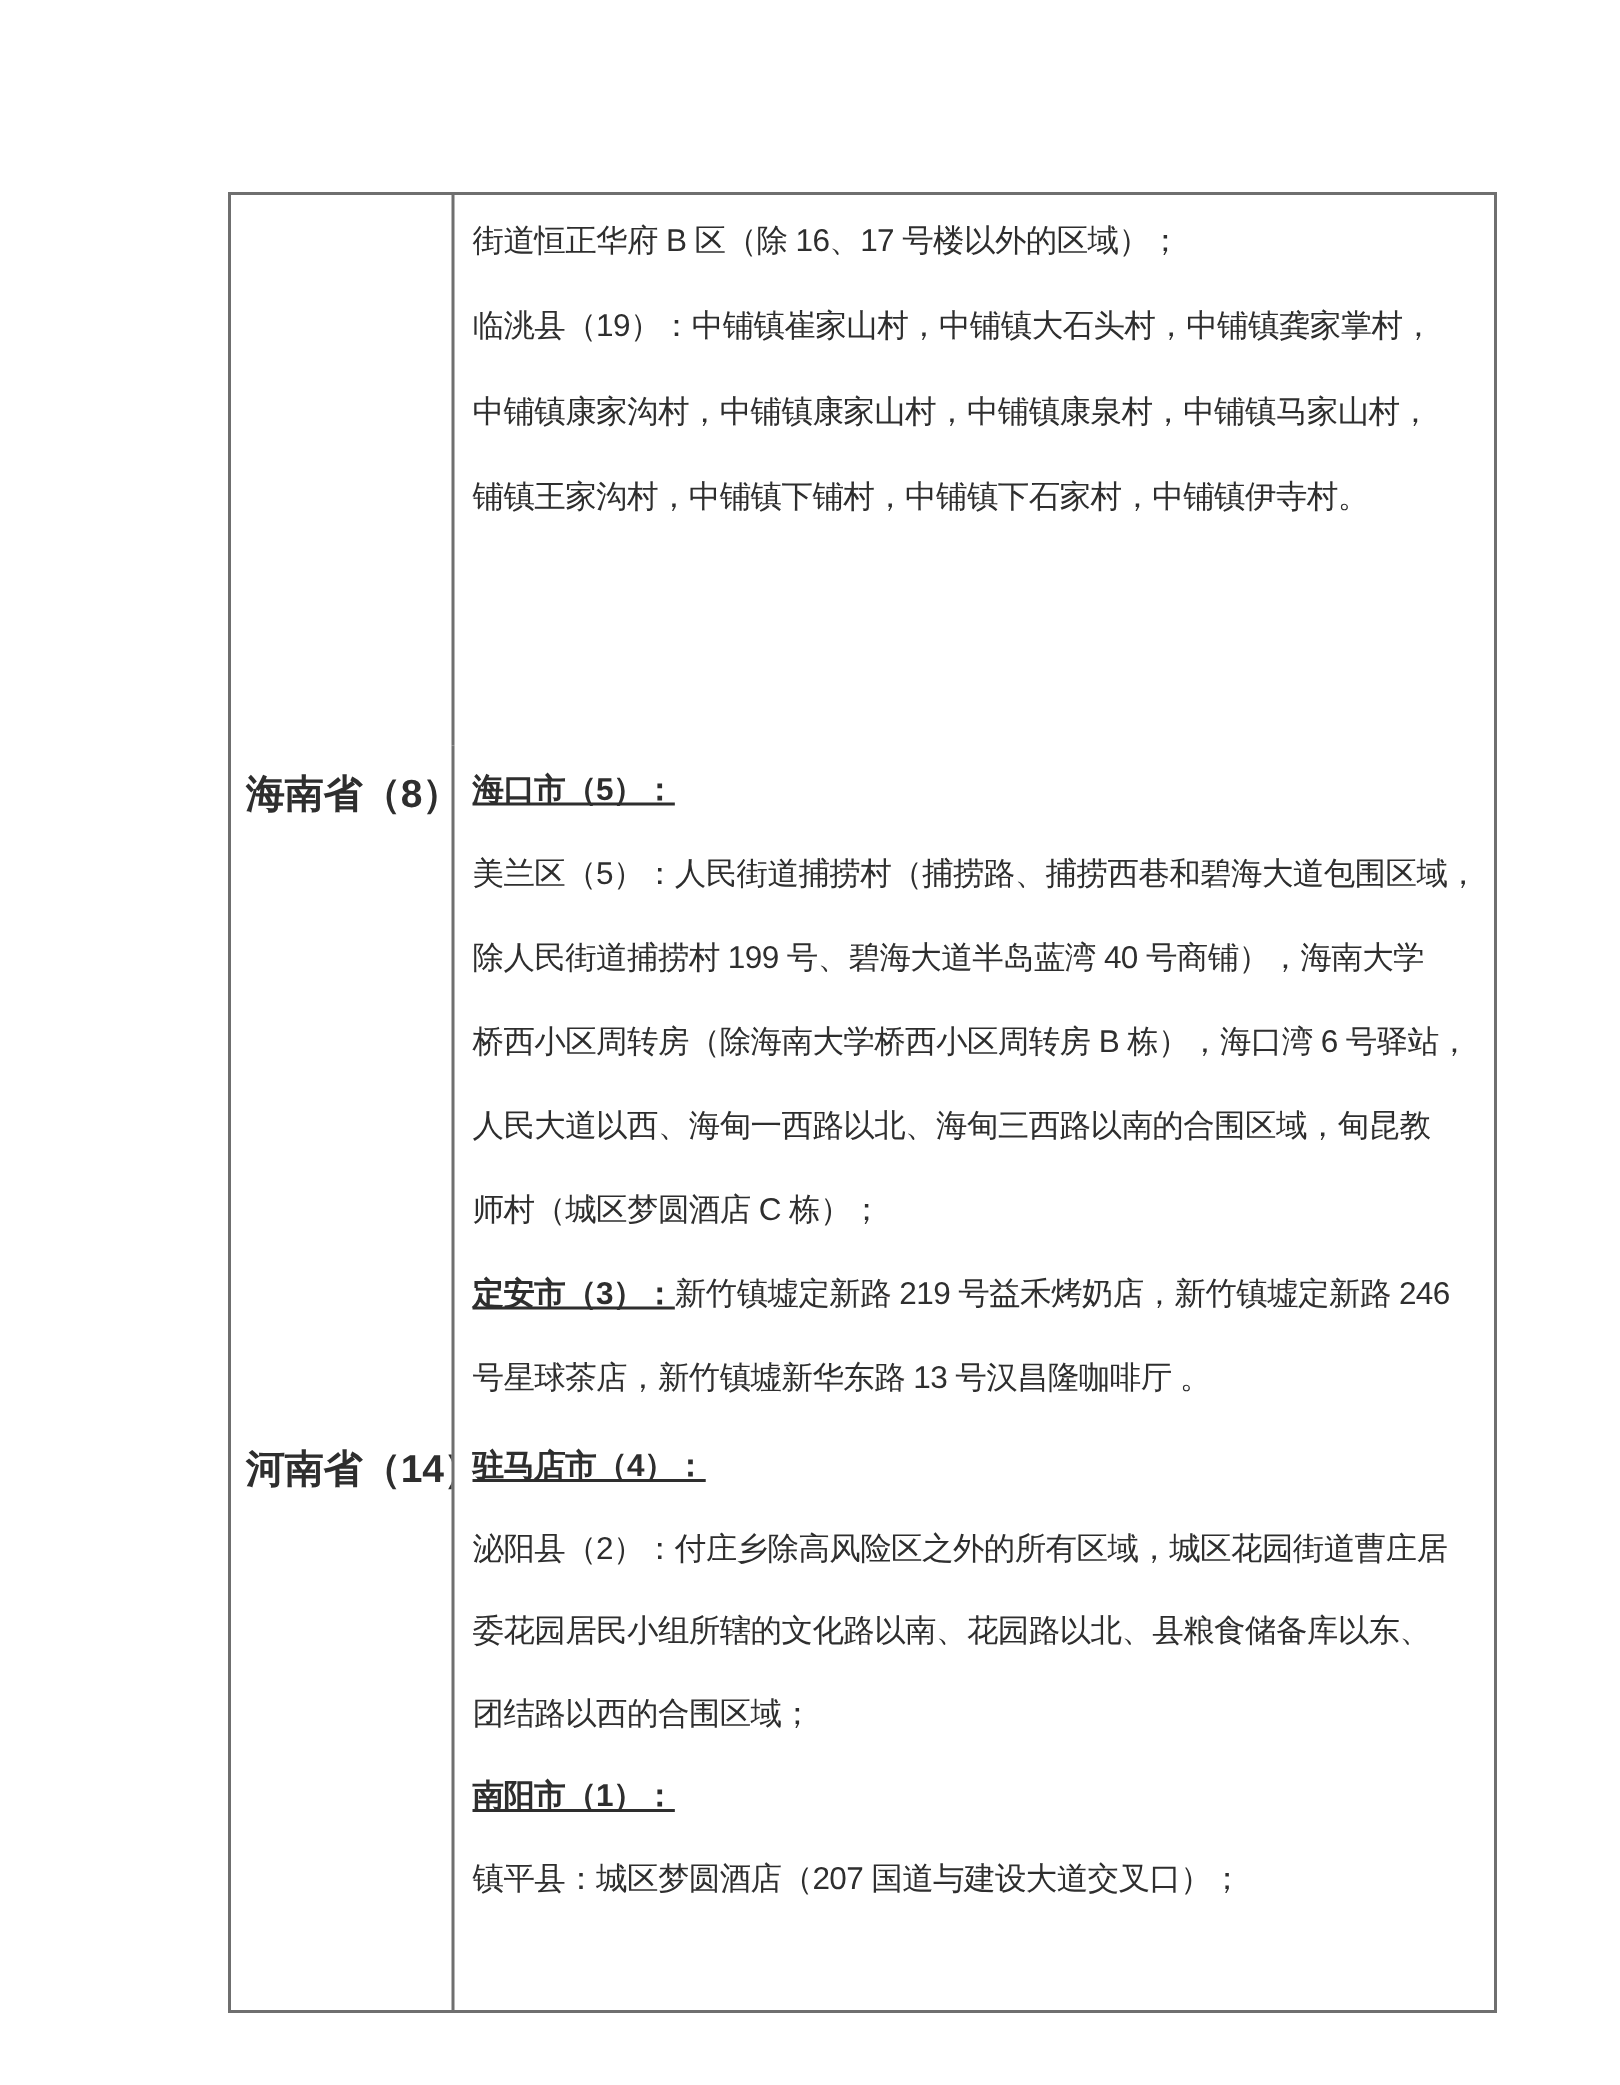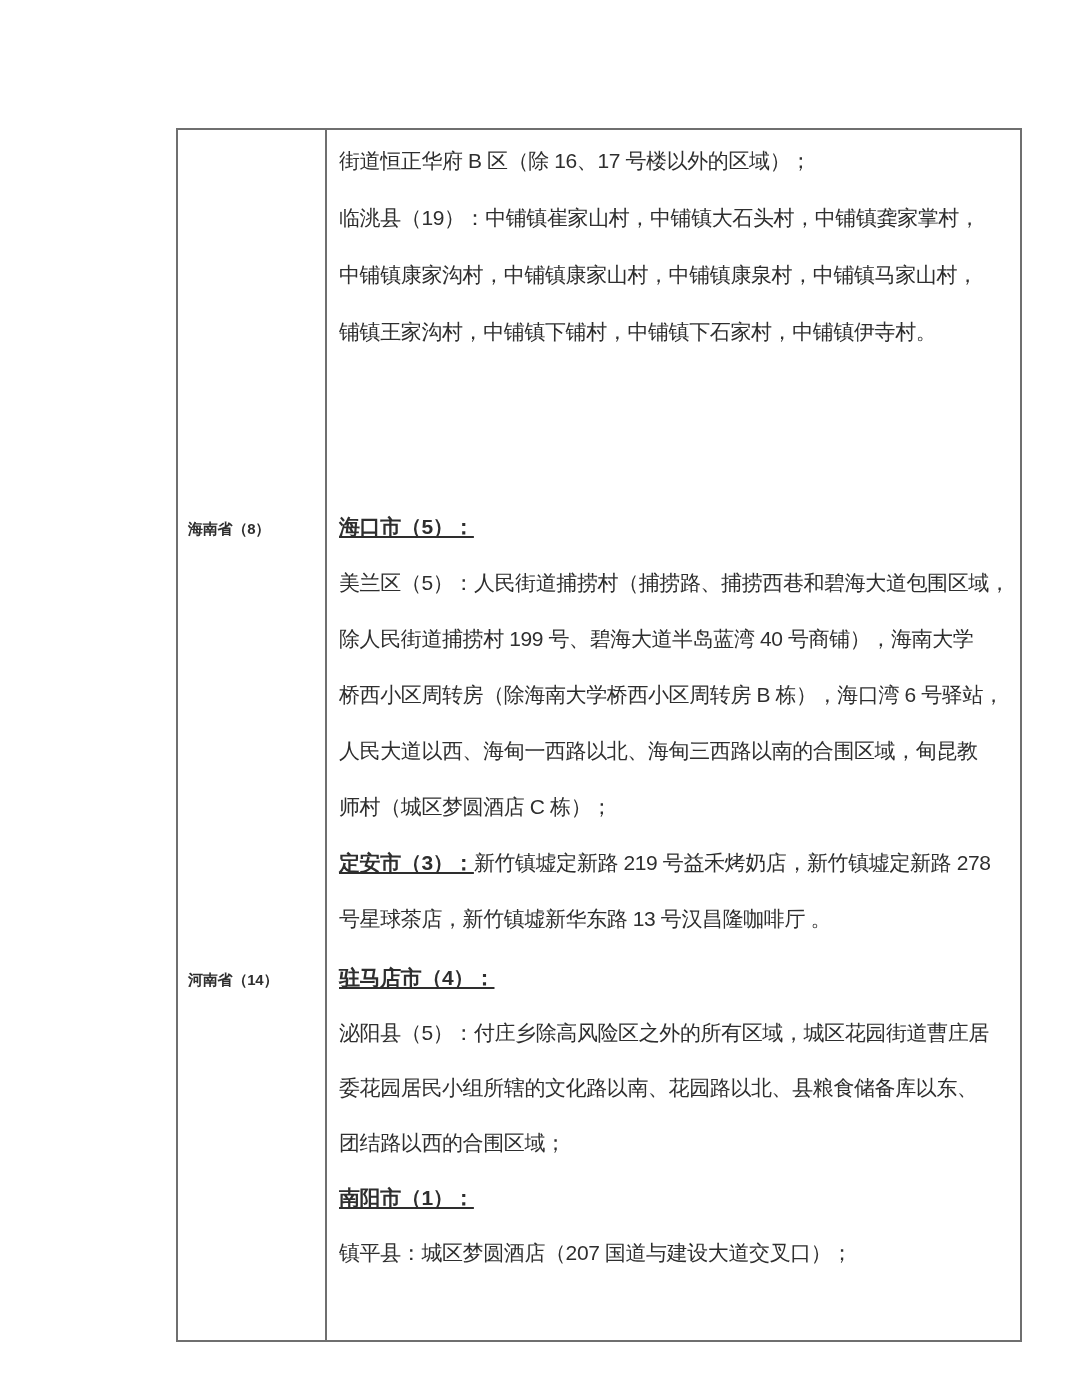--- a/index.html
+++ b/index.html
@@ -13,34 +13,33 @@
 
   .risk-table{
     position:absolute;
     left:152px; top:128px;
     width:846px;
     border:2px solid var(--border);
     display:grid;
     grid-template-columns:149px 1fr;
     grid-template-rows:367px 451px 392px;
     background:var(--bg);
-    margin-left:24px;
   }
   .cell{overflow:hidden;}
   .prov-cell{
     border-right:2px solid var(--border);
     padding:4px 4px 0 10px;
   }
   .content-cell{
     padding:2px 8px 0 12px;
   }
 
   .prov-label{
     font-weight:bold;
-    font-size:15px;
+    font-size:26px;
     white-space:nowrap;
     letter-spacing:-0.2px;
   }
   .line{
     font-size:21px;
     white-space:nowrap;
     letter-spacing:-0.4px;
   }
   .line .b{font-weight:bold;text-decoration:underline;}
 
@@ -67,29 +66,29 @@
   <div class="cell prov-cell row-b">
     <div class="prov-label">海南省（8）</div>
   </div>
   <div class="cell content-cell row-b">
     <div class="line"><span class="b">海口市（5）：</span><span></span></div>
     <div class="line"><span class="b"></span><span>美兰区（5）：人民街道捕捞村（捕捞路、捕捞西巷和碧海大道包围区域，</span></div>
     <div class="line"><span class="b"></span><span>除人民街道捕捞村 199 号、碧海大道半岛蓝湾 40 号商铺），海南大学</span></div>
     <div class="line"><span class="b"></span><span>桥西小区周转房（除海南大学桥西小区周转房 B 栋），海口湾 6 号驿站，</span></div>
     <div class="line"><span class="b"></span><span>人民大道以西、海甸一西路以北、海甸三西路以南的合围区域，甸昆教</span></div>
     <div class="line"><span class="b"></span><span>师村（城区梦圆酒店 C 栋）；</span></div>
-    <div class="line"><span class="b">定安市（3）：</span><span>新竹镇墟定新路 219 号益禾烤奶店，新竹镇墟定新路 278</span></div>
+    <div class="line"><span class="b">定安市（3）：</span><span>新竹镇墟定新路 219 号益禾烤奶店，新竹镇墟定新路 246</span></div>
     <div class="line"><span class="b"></span><span>号星球茶店，新竹镇墟新华东路 13 号汉昌隆咖啡厅 。</span></div>
   </div>
 
   <div class="cell prov-cell row-c">
     <div class="prov-label">河南省（14）</div>
   </div>
   <div class="cell content-cell row-c">
     <div class="line"><span class="b">驻马店市（4）：</span><span></span></div>
-    <div class="line"><span class="b"></span><span>泌阳县（5）：付庄乡除高风险区之外的所有区域，城区花园街道曹庄居</span></div>
+    <div class="line"><span class="b"></span><span>泌阳县（2）：付庄乡除高风险区之外的所有区域，城区花园街道曹庄居</span></div>
     <div class="line"><span class="b"></span><span>委花园居民小组所辖的文化路以南、花园路以北、县粮食储备库以东、</span></div>
     <div class="line"><span class="b"></span><span>团结路以西的合围区域；</span></div>
     <div class="line"><span class="b">南阳市（1）：</span><span></span></div>
     <div class="line"><span class="b"></span><span>镇平县：城区梦圆酒店（207 国道与建设大道交叉口）；</span></div>
   </div>
 
 </div>
 
 </body></html>

